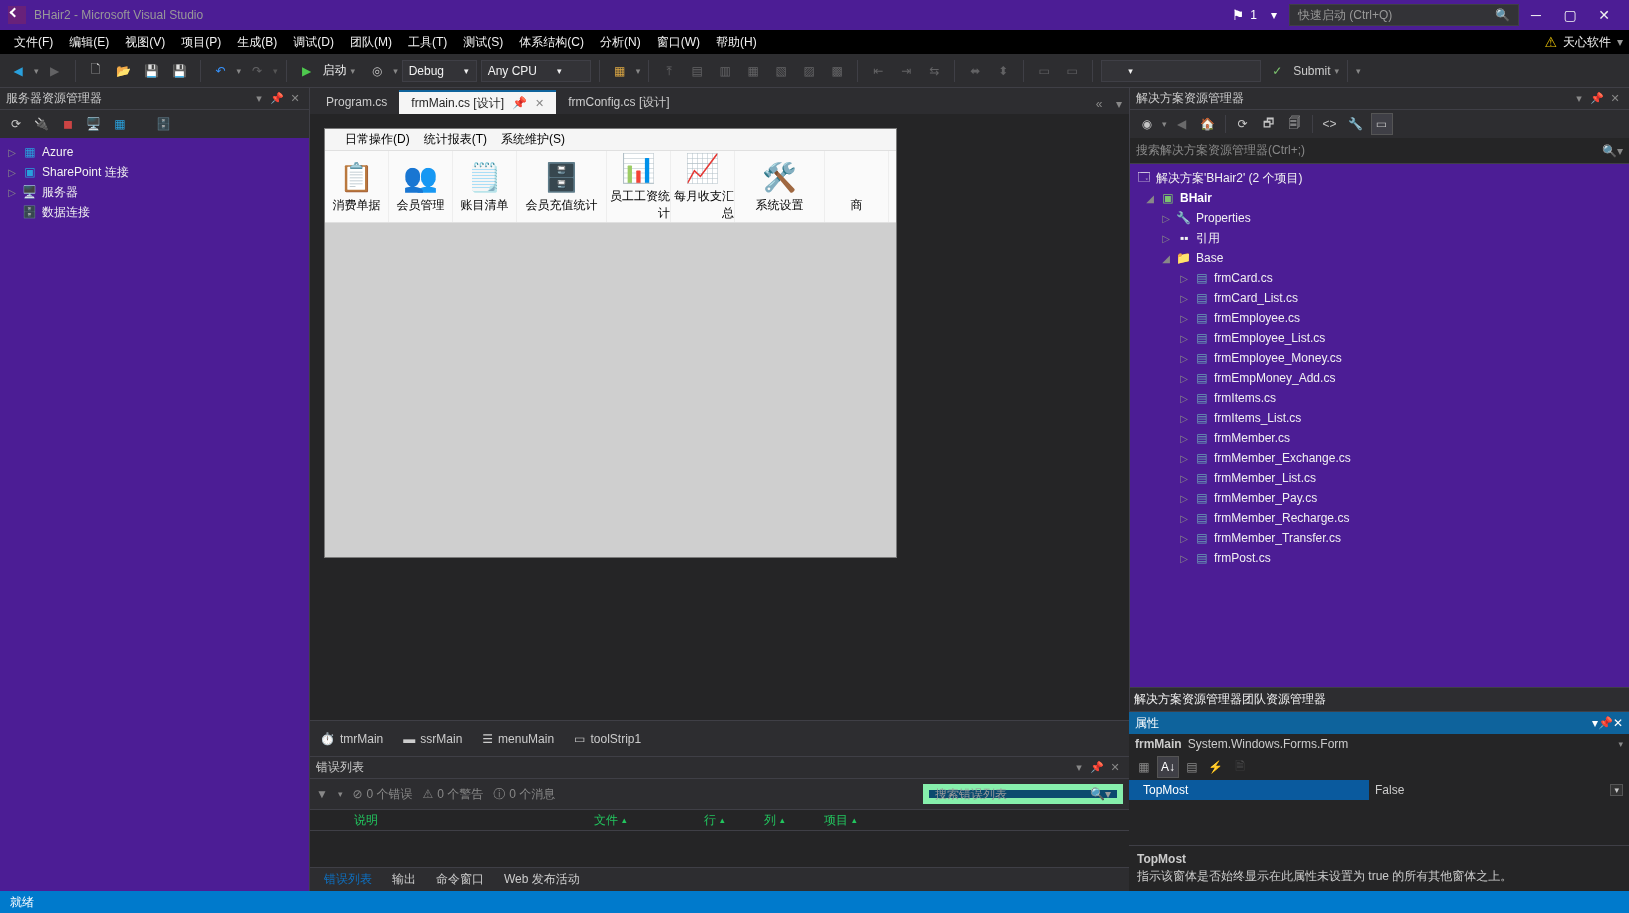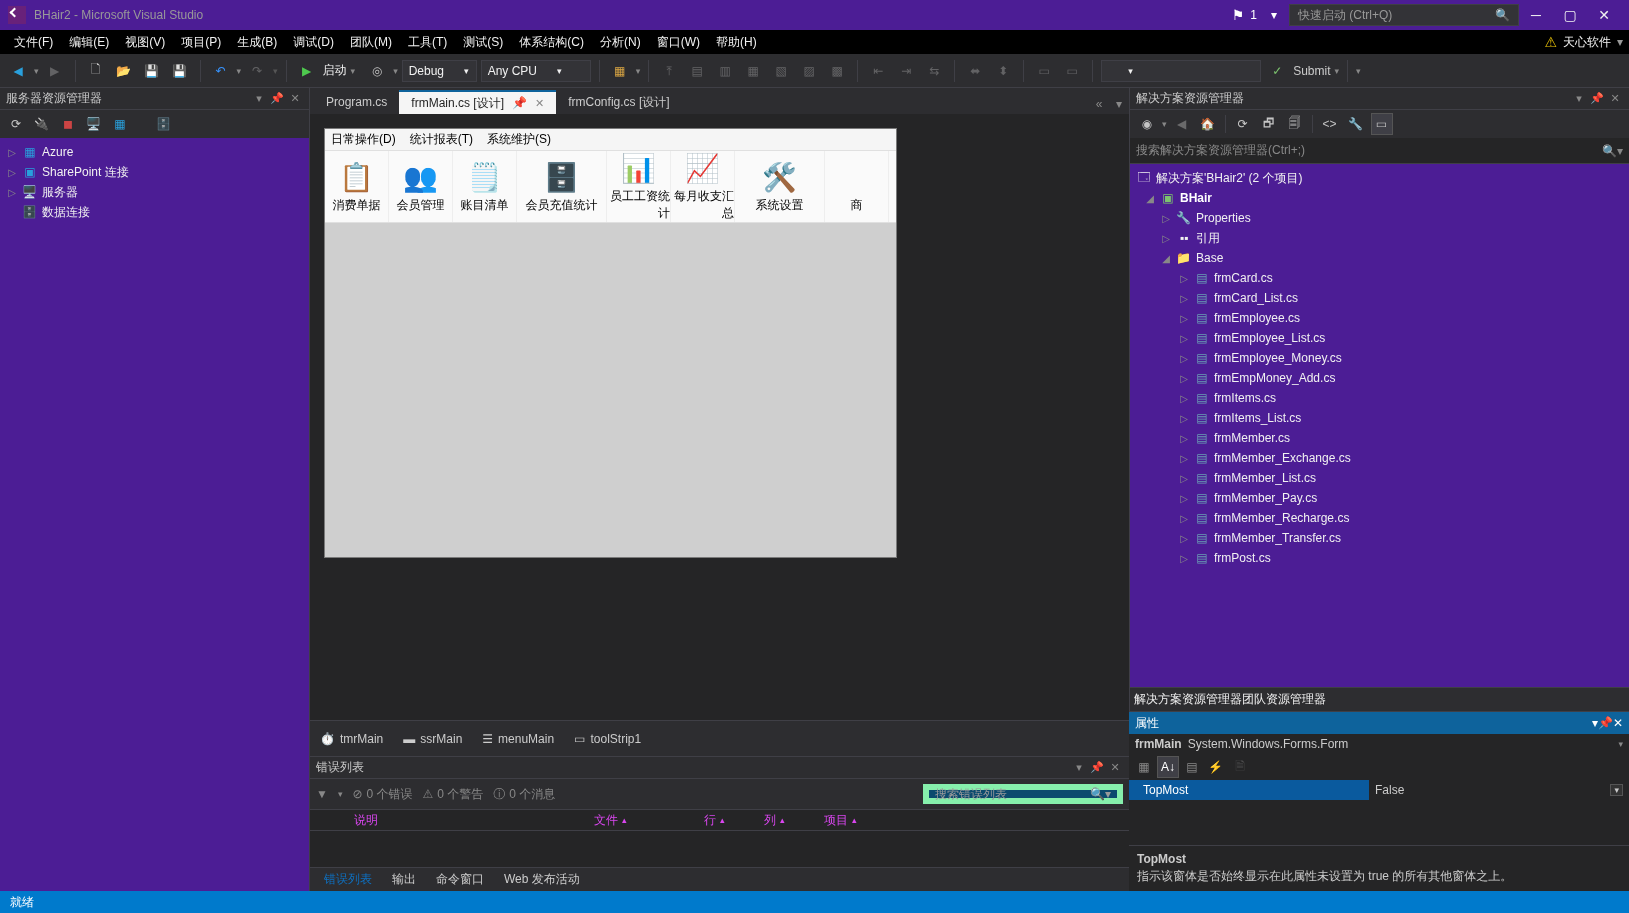--- a/index.html
+++ b/index.html
@@ -39,32 +39,32 @@
 .doctabs { height:26px; background:#2d2d30; display:flex; align-items:flex-end; padding-left:4px; }
 .doctab { height:24px; padding:0 12px; display:flex; align-items:center; gap:8px; color:#ccc; background:#2d2d30; }
 .doctab.active { background:#f5f5f5; color:#1e1e1e; border-top:2px solid #0e639c; }
 .doctab .xclose { color:#888; font-size:11px; }
 .doctabs .tspacer { flex:1; }
 .doctabs .ticon { width:20px; height:20px; display:flex; align-items:center; justify-content:center; color:#888; }
 .designer { flex:1; background:#252526; padding:14px; overflow:hidden; }
 .form-window { width:573px; height:430px; background:#fff; border:1px solid #7a7a7a; display:flex; flex-direction:column; }
 .form-title { height:26px; background: linear-gradient(#fff,#f0f0f0); border-bottom:1px solid #d0d0d0; display:flex; align-items:center; padding:0 6px; gap:6px; color:#000; }
 .form-title .ficon { width:16px; height:16px; background:#3a76c4; color:#fff; display:flex; align-items:center; justify-content:center; font-size:9px; font-weight:bold; }
-.form-menu { height:22px; background:#f5f5f5; border-bottom:1px solid #e0e0e0; display:flex; align-items:center; padding:0 6px; gap:14px; color:#000; }
+.form-menu { height:22px; background:#f5f5f5; border-bottom:1px solid #e0e0e0; display:flex; align-items:center; padding:0 20px; gap:14px; color:#000; }
 .form-toolbar { height:72px; background:#fafafa; border-bottom:1px solid #e0e0e0; display:flex; }
 .form-tool { width:64px; display:flex; flex-direction:column; align-items:center; justify-content:center; gap:2px; color:#000; border-right:1px solid #eee; }
 .form-tool .ti { width:36px; height:36px; display:flex; align-items:center; justify-content:center; font-size:28px; }
 .form-body { flex:1; background:#cfcfcf; }
 .comp-tray { height:36px; background:#2d2d30; border-top:1px solid #3f3f46; display:flex; align-items:center; padding:0 10px; gap:20px; color:#ccc; }
 .comp-tray .citem { display:flex; align-items:center; gap:5px; }
 .errlist { height:135px; background:#252526; display:flex; flex-direction:column; border-top:1px solid #3f3f46; }
 .err-toolbar { height:30px; display:flex; align-items:center; padding:0 6px; gap:10px; color:#888; background:#2d2d30; }
 .err-toolbar .pill { display:flex; align-items:center; gap:4px; }
 .err-toolbar .esearch { margin-left:auto; background:#0c4a6e; border:6px solid #86efac; color:#999; padding:2px 6px; width:200px; height:20px; display:flex; align-items:center; justify-content:space-between; }
-.err-header { height:22px; display:flex; align-items:center; color:#d946ef; border-top:1px solid #3f3f46; border-bottom:1px solid #3f3f46; }
+.err-header { height:22px; display:flex; align-items:center; color:#22c55e; border-top:1px solid #3f3f46; border-bottom:1px solid #3f3f46; }
 .err-header .col { padding:0 10px; display:flex; align-items:center; gap:4px;}
 .err-body { flex:1; }
 .bottom-tabs { height:24px; display:flex; align-items:center; padding:0 4px; background:#2d2d30; border-top:1px solid #3f3f46; }
 .bottom-tabs .btab { padding:3px 10px; color:#ccc; }
 .bottom-tabs .btab.active { color:#0e70c0; }
 .right-col { width:500px; display:flex; flex-direction:column; }
 .sol-toolbar { height:28px; display:flex; align-items:center; padding:0 6px; gap:4px; background:#2d2d30; }
 .sol-toolbar .sbtn { width:22px; height:22px; display:flex; align-items:center; justify-content:center; color:#c5c5c5; }
 .sol-toolbar .sbtn.boxed { border:1px solid #555; background:#3f3f46; }
 .search-line { height:26px; background:#252526; border-bottom:1px solid #3f3f46; display:flex; align-items:center; padding:0 6px; color:#888; }

